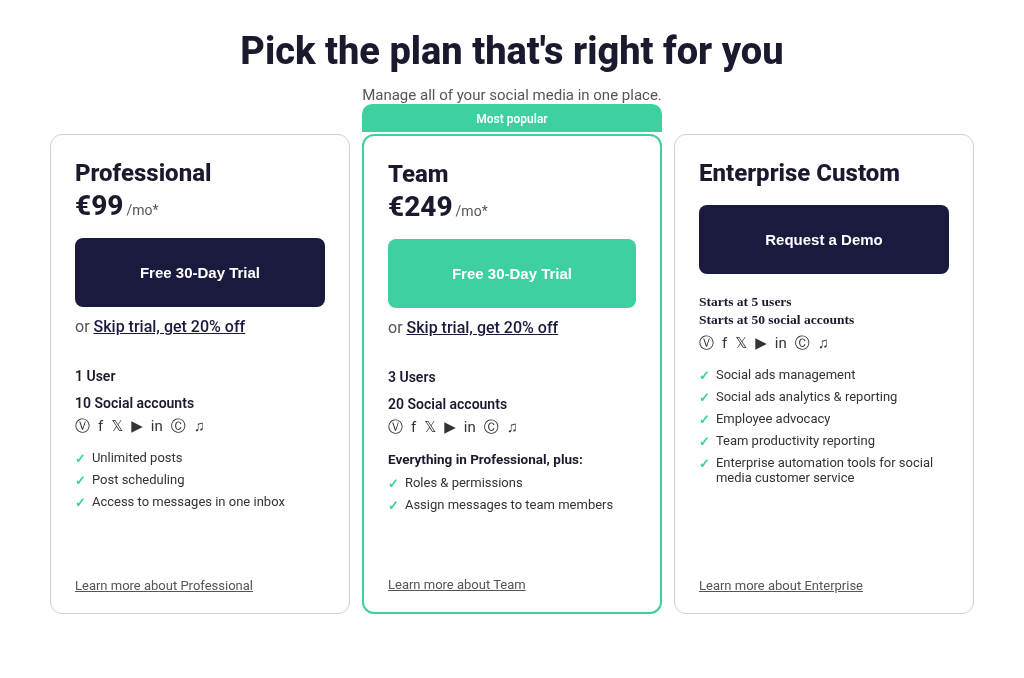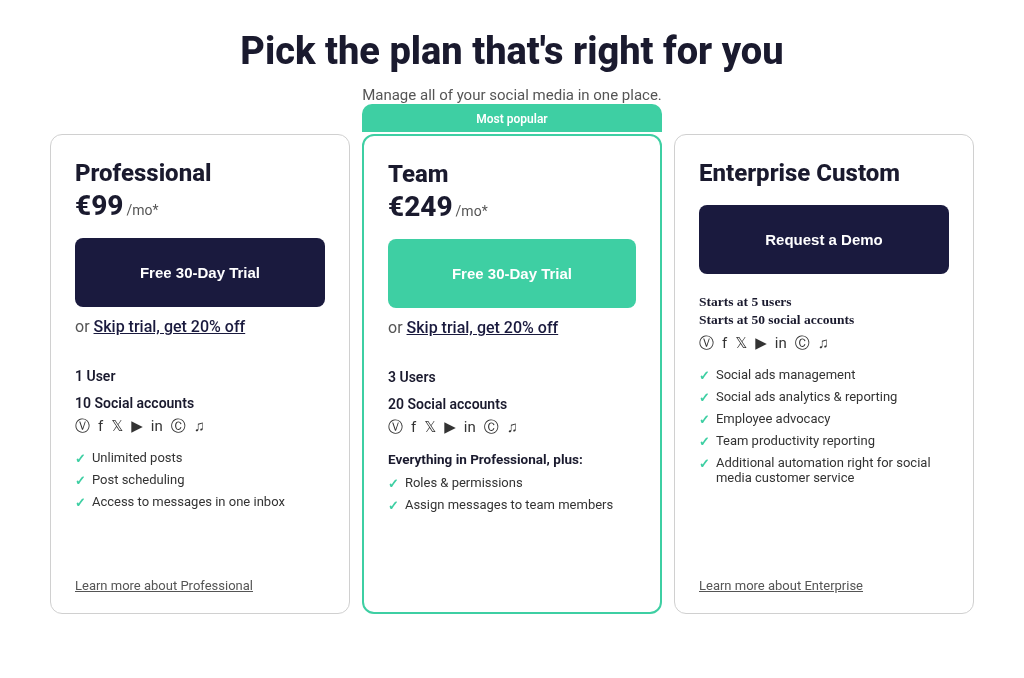--- a/index.html
+++ b/index.html
@@ -253,20 +253,21 @@
       <li>
           <span class="check">✓</span>
           <span>Roles &amp; permissions</span>
         </li>
       <li>
           <span class="check">✓</span>
           <span>Assign messages to team members</span>
         </li>
     </ul>
     <div class="spacer"></div>
+    <a class="learn-more">Learn more about Team</a>
   </div>
 
   <div class="plan-card">
     <div class="plan-name">Enterprise Custom</div>
     <div style="margin-bottom:16px;"></div>
     <button class="btn-trial">Request a Demo</button>
     <div style="margin-bottom:10px;"></div>
     <div class="enterprise-starts">Starts at 5 users</div>
     <div class="enterprise-starts" style="margin-bottom:6px;">Starts at 50 social accounts</div>
     <div class="social-icons">
@@ -290,20 +291,20 @@
       <li>
           <span class="check">✓</span>
           <span>Employee advocacy</span>
         </li>
       <li>
           <span class="check">✓</span>
           <span>Team productivity reporting</span>
         </li>
       <li>
           <span class="check">✓</span>
-          <span>Additional automation right for social media customer service</span>
+          <span>Enterprise automation tools for social media customer service</span>
         </li>
     </ul>
     <div class="spacer"></div>
     <a class="learn-more">Learn more about Enterprise</a>
   </div>
 
 </div>
 
 </body></html>

